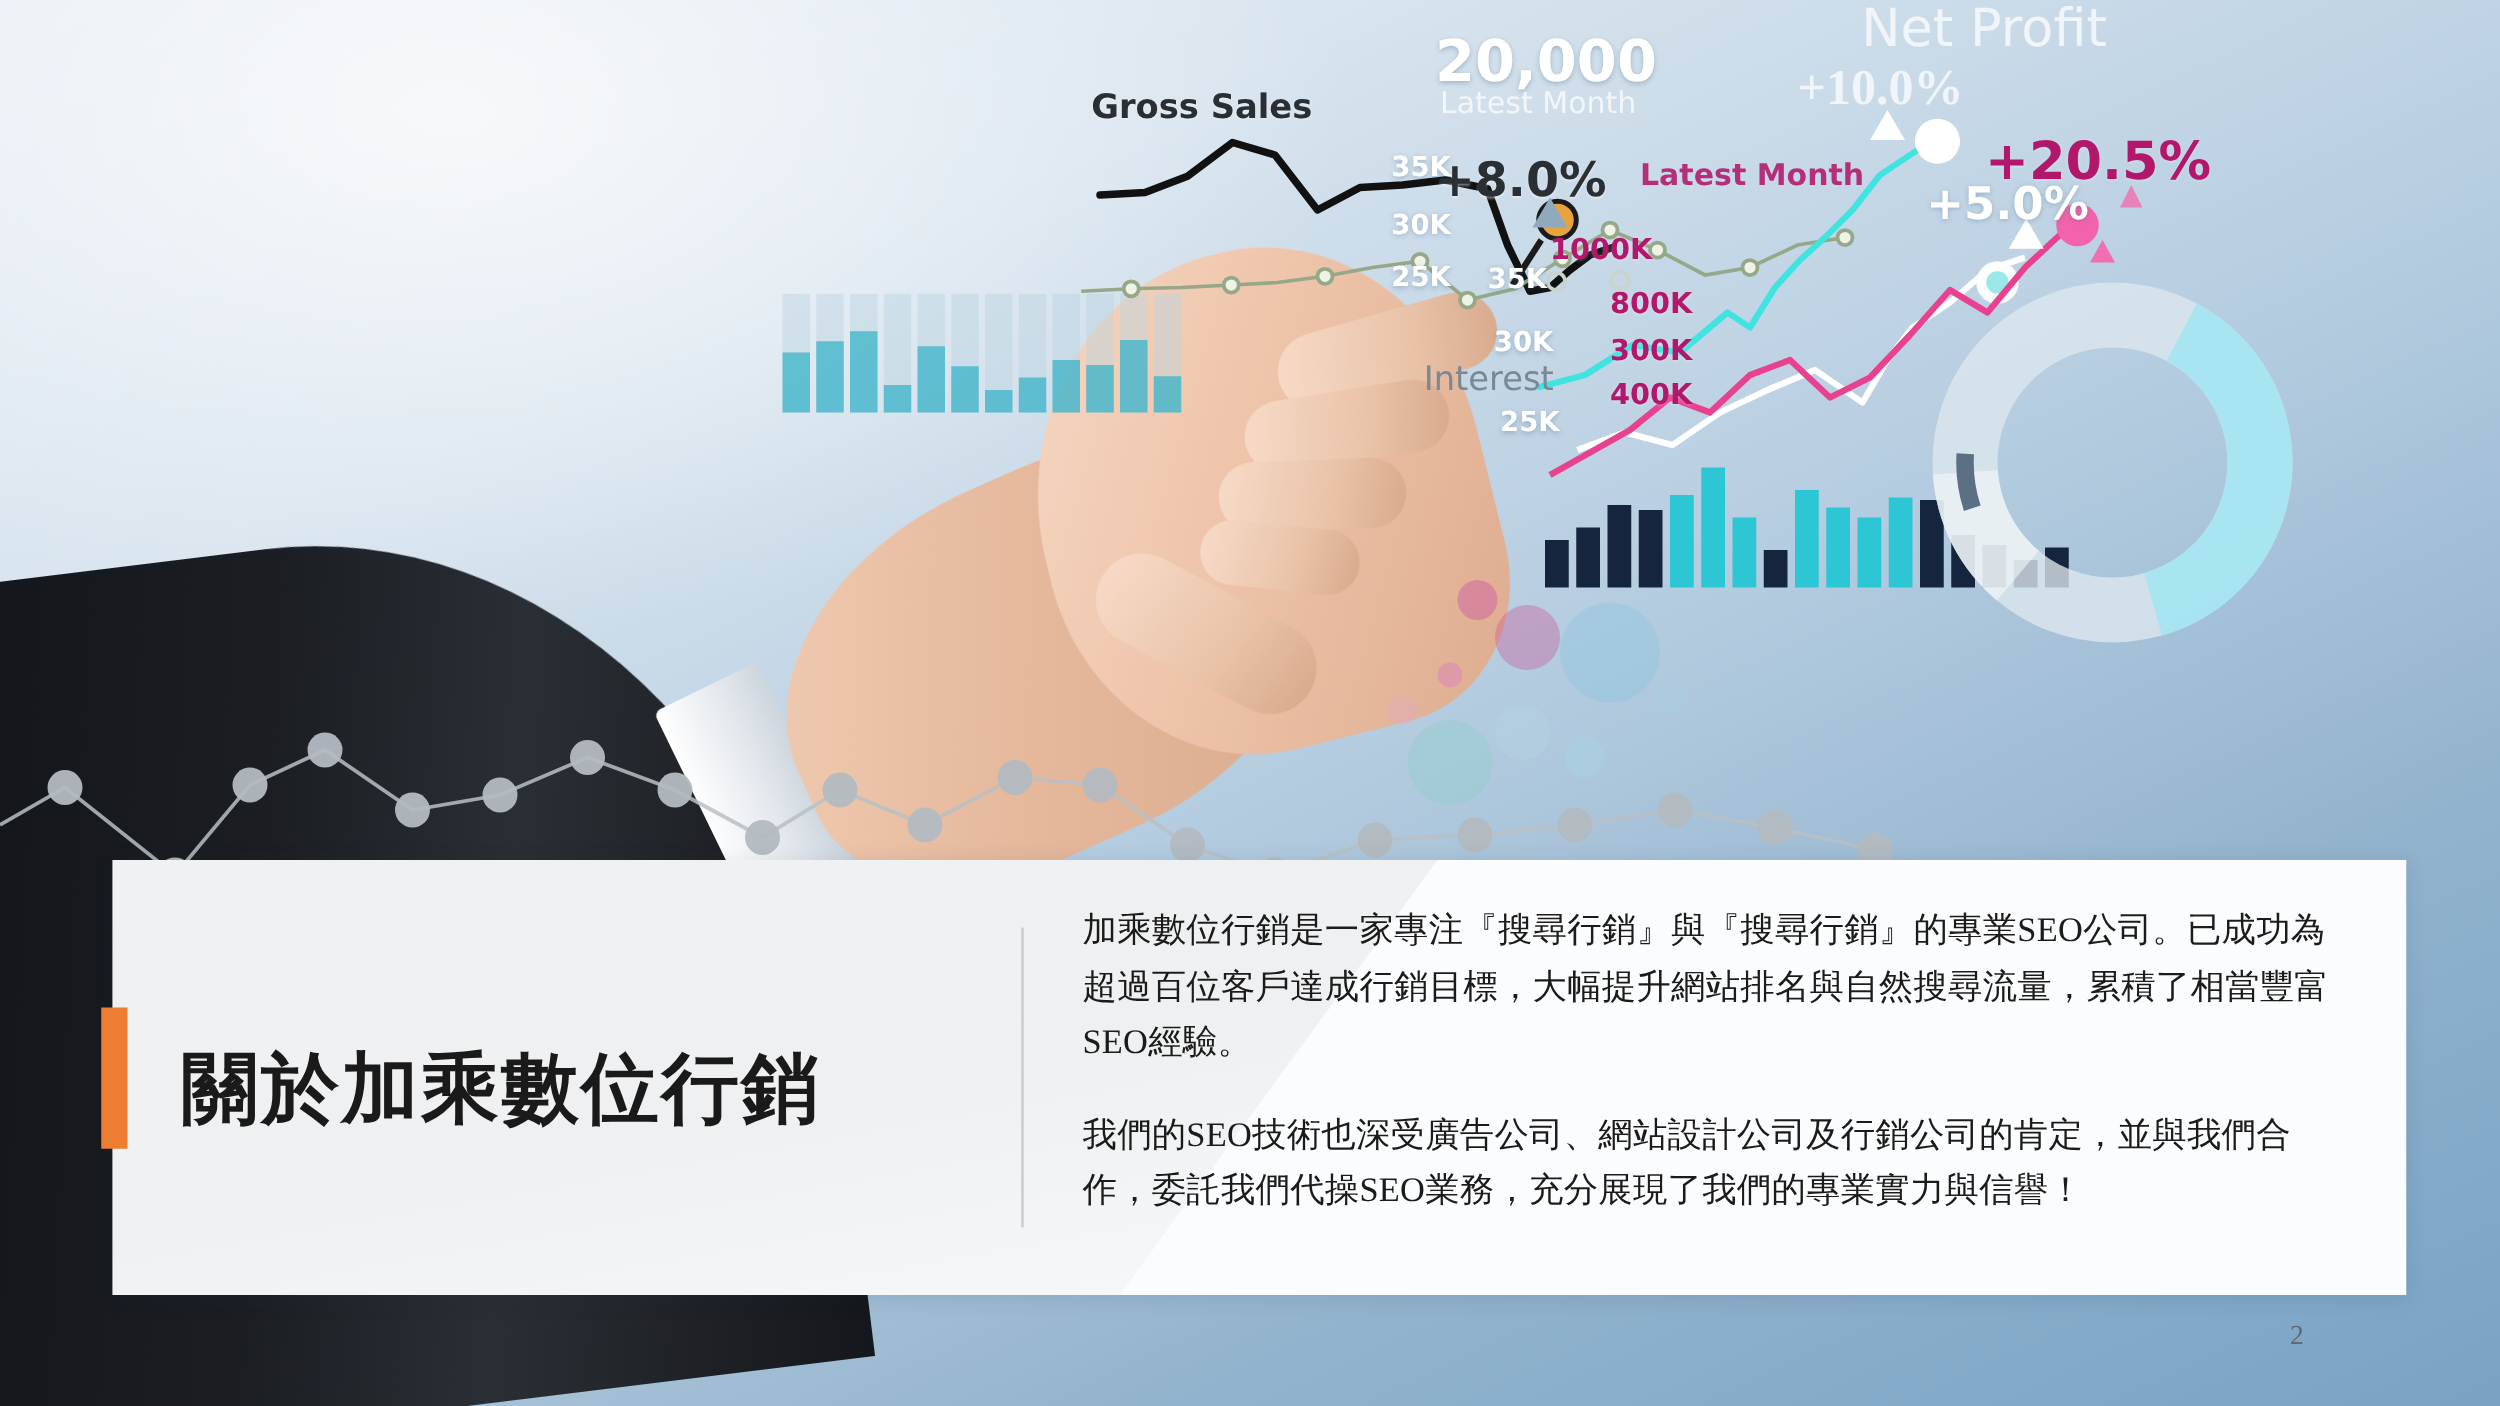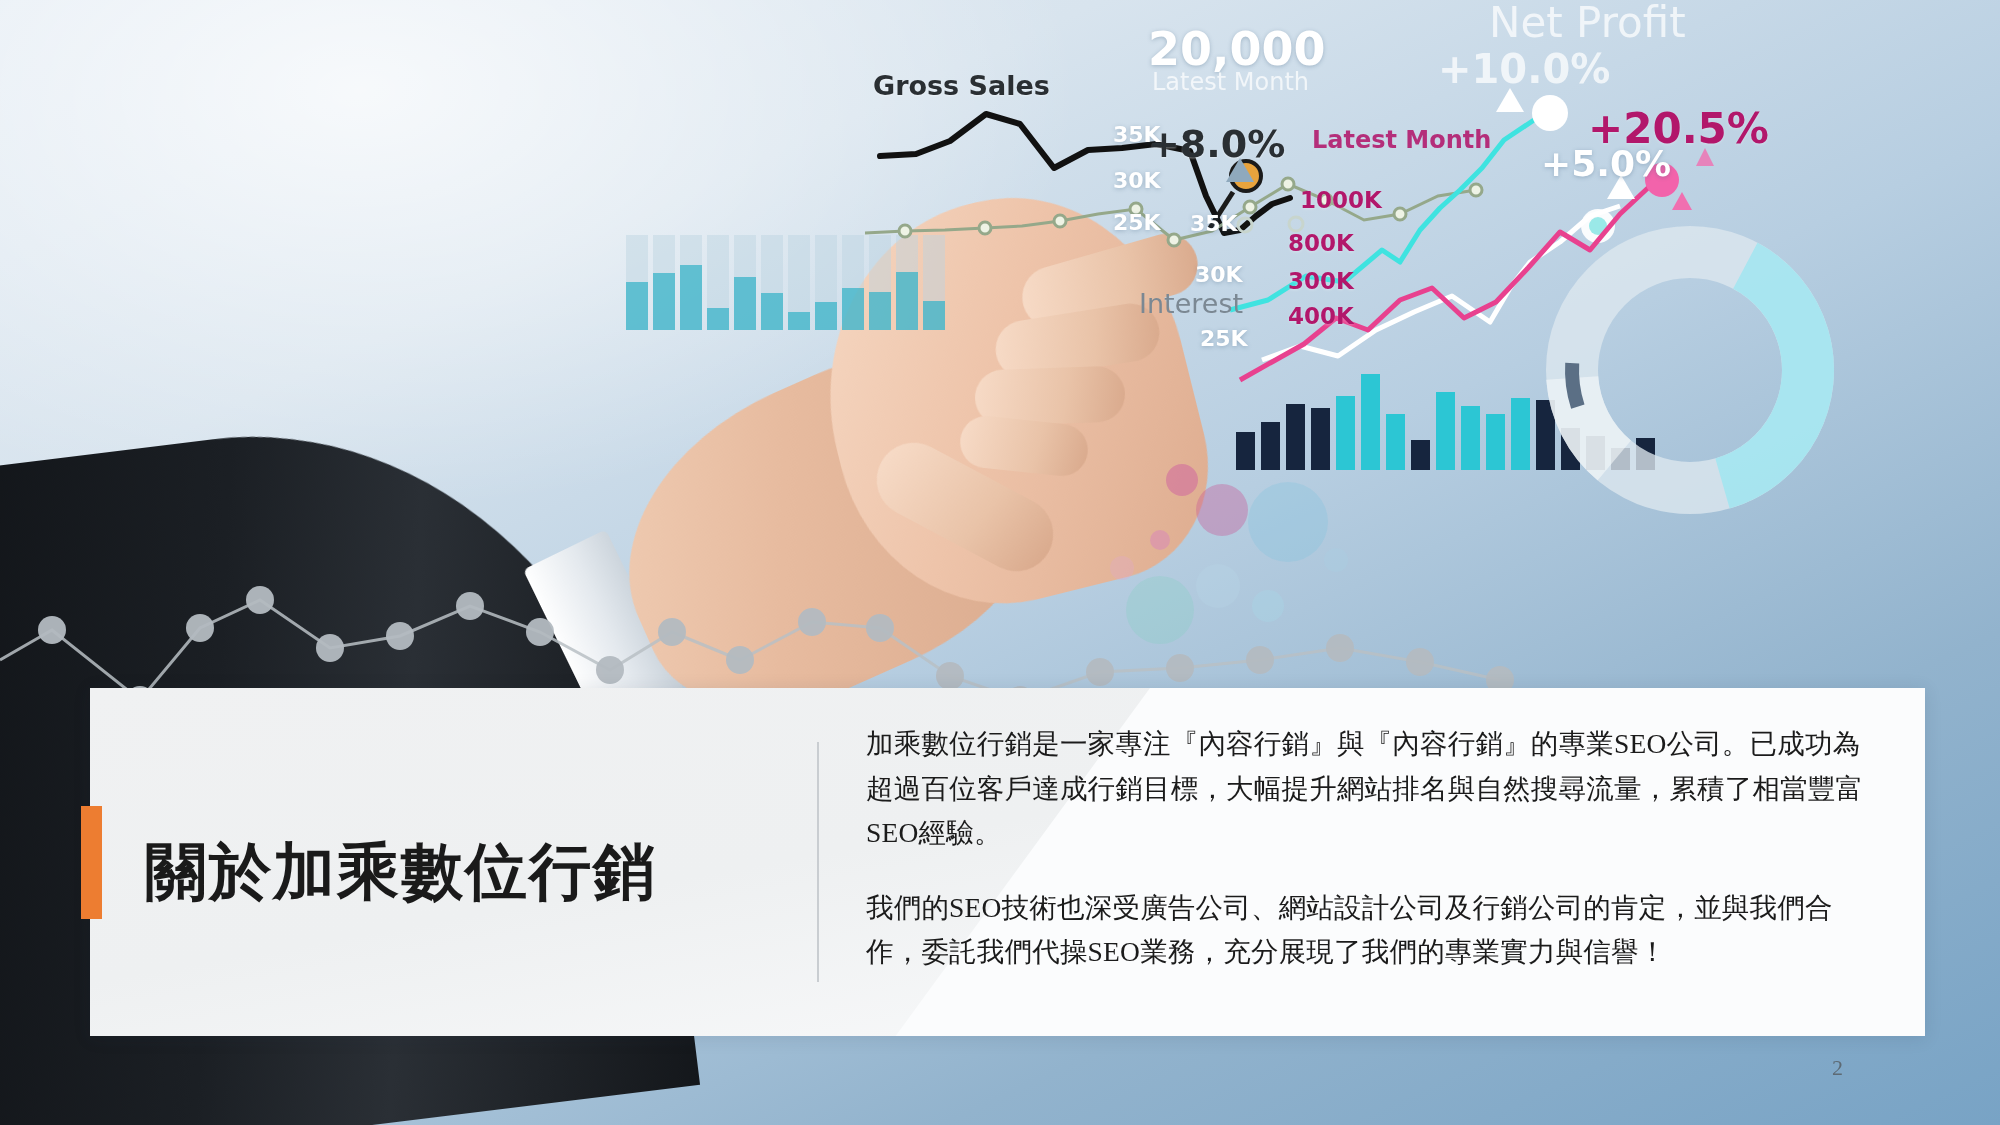--- a/index.html
+++ b/index.html
@@ -285,48 +285,48 @@
           <circle cx="1420" cy="662" r="14"></circle>
         <circle cx="1500" cy="680" r="14"></circle>
       </g>
     </svg>
 
     <div class="ov label-dark" style="left:873px;top:70px;font-size:27px;">Gross Sales</div>
     <div class="ov label-white" style="left:1148px;top:22px;font-size:46px;">20,000</div>
     <div class="ov label-white-soft" style="left:1152px;top:68px;font-size:24px;">Latest Month</div>
     <div class="ov label-dark" style="left:1148px;top:122px;font-size:38px;">+8.0%</div>
     <div class="ov label-white-soft" style="left:1489px;top:-2px;font-size:42px;">Net Profit</div>
-    <div class="ov label-white-soft" style="left:1438px;top:46px;font-size:40px;font-weight:700;">+10.0%</div>
+    <div class="ov label-white-soft" style="left:1438px;top:46px;font-size:40px;font-weight:700;font-family:Liberation Serif, serif;">+10.0%</div>
     <div class="ov label-magenta-soft" style="left:1312px;top:126px;font-size:24px;">Latest Month</div>
     <div class="ov label-magenta" style="left:1588px;top:104px;font-size:42px;">+20.5%</div>
     <div class="ov label-white" style="left:1541px;top:143px;font-size:36px;">+5.0%</div>
 
     <div class="ov label-white" style="left:1113px;top:122px;font-size:22px;">35K</div>
     <div class="ov label-white" style="left:1113px;top:168px;font-size:22px;">30K</div>
     <div class="ov label-white" style="left:1113px;top:210px;font-size:22px;">25K</div>
     <div class="ov label-white" style="left:1190px;top:211px;font-size:22px;">35K</div>
     <div class="ov label-white" style="left:1195px;top:262px;font-size:22px;">30K</div>
     <div class="ov label-gray" style="left:1139px;top:288px;font-size:27px;">Interest</div>
     <div class="ov label-white" style="left:1200px;top:326px;font-size:22px;">25K</div>
 
-    <div class="ov label-magenta" style="left:1300px;top:187px;font-size:23px;">1000K</div>
+    <div class="ov label-magenta" style="left:1240px;top:187px;font-size:23px;">1000K</div>
     <div class="ov label-magenta" style="left:1288px;top:230px;font-size:23px;">800K</div>
     <div class="ov label-magenta" style="left:1288px;top:268px;font-size:23px;">300K</div>
     <div class="ov label-magenta" style="left:1288px;top:303px;font-size:23px;">400K</div>
   </div>
 
   <div id="card">
     <div class="tint"></div>
   </div>
 
   <div id="orange-bar"></div>
 
   <h1 id="title">關於加乘數位行銷</h1>
 
   <div id="divider"></div>
 
   <div id="body">
-    <p>加乘數位行銷是一家專注『內容行銷』與『內容行銷』的專業SEO公司。已成功為超過百位客戶達成行銷目標，大幅提升網站排名與自然搜尋流量，累積了相當豐富SEO經驗。</p>
+    <p>加乘數位行銷是一家專注『搜尋行銷』與『搜尋行銷』的專業SEO公司。已成功為超過百位客戶達成行銷目標，大幅提升網站排名與自然搜尋流量，累積了相當豐富SEO經驗。</p>
     <p>我們的SEO技術也深受廣告公司、網站設計公司及行銷公司的肯定，並與我們合作，委託我們代操SEO業務，充分展現了我們的專業實力與信譽！</p>
   </div>
 
   <div id="page-number">2</div>
 </div>
 
 </body></html>

